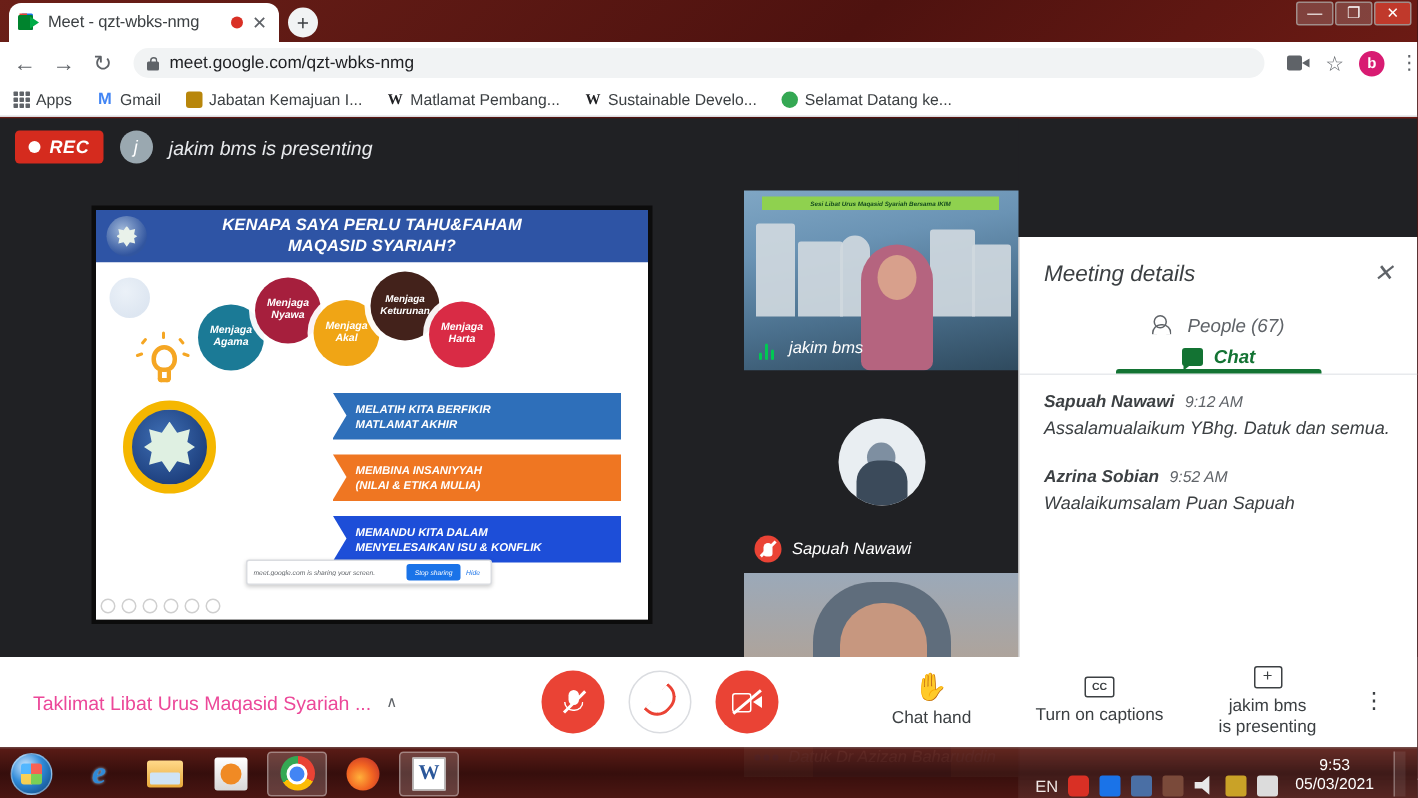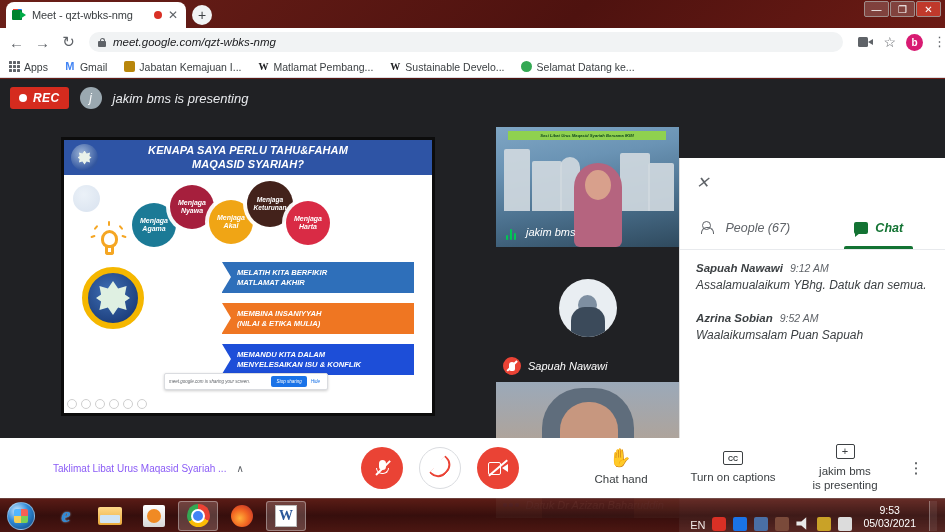--- a/index.html
+++ b/index.html
@@ -40,21 +40,21 @@
   .wbtns { position:absolute; right:4px; top:1px; display:flex; gap:1px; }
   .wb { width:25px;height:16px; border:1px solid #a08d8a; display:flex;align-items:center;justify-content:center;
         font-size:10px; color:#fff; background:rgba(255,255,255,0.18); border-radius:2px;}
   .wb.close { background:#c0392b; }
 
   
   .toolbar { position:relative; height:28px; background:#ffffff; display:flex; align-items:center; padding:0 8px; gap:9px;}
   .navico { width:17px;height:17px; display:flex;align-items:center;justify-content:center;
       color:#5f6368; font-size:15px; flex:0 0 17px;}
   .omnibox { flex:1; height:20px; background:#f1f3f4; border-radius:10px; display:flex;
-      align-items:center; padding:0 9px; gap:7px; margin-left:3px; margin-right:6px;font-style:italic;}
+      align-items:center; padding:0 9px; gap:7px; margin-left:3px; margin-right:6px;}
   .lock { width:8px;height:9px; position:relative; flex:0 0 8px;}
   .lock .body { position:absolute;bottom:0;left:0;width:8px;height:6px;background:#5f6368;border-radius:1px;}
   .lock .shk { position:absolute;top:0;left:1.5px;width:5px;height:5px;border:1.4px solid #5f6368;
       border-bottom:none;border-radius:3px 3px 0 0;}
   .url { font-size:11.5px; color:#202124; white-space:nowrap; }
   .tbr { display:flex; align-items:center; gap:10px; }
   .camico { width:15px;height:10px; position:relative; }
   .camico .b { position:absolute;left:0;top:0;width:10px;height:10px;background:#5f6368;border-radius:1.5px;}
   .camico .t { position:absolute;right:0;top:2px;width:0;height:0;
       border-right:5px solid #5f6368;border-top:3px solid transparent;border-bottom:3px solid transparent;}
@@ -162,21 +162,21 @@
   .t2 .pic:after{ content:""; position:absolute; bottom:0; width:34px;height:30px;background:#3b4a5a;border-radius:14px 14px 0 0;}
   .t2 .pic:before{ content:""; position:absolute; bottom:22px; width:19px;height:20px;background:#7e8fa1;border-radius:50%;}
   .t3 { height:136px; background:linear-gradient(180deg,#9ba9b9 0%,#b4a292 55%,#d0b89c 100%);}
   .person3 { position:absolute; left:46px; top:6px; width:92px; height:130px;
       background:#5f6d7c; border-radius:40px 40px 0 0;}
   .person3:after{ content:""; position:absolute; left:18px; top:14px; width:58px;height:64px;
       background:#c7977f; border-radius:28px 28px 22px 22px;}
   .meetbottom { position:absolute; left:0; top:438px; width:945px; height:60px; background:#fff;
       display:flex; align-items:center; }
   .mb-left { width:340px; padding-left:22px; display:flex; align-items:center; gap:10px;}
-  .mb-left .ttl { font-size:10px; color:#8b5cf6; white-space:nowrap;margin-left:31px; }
+  .mb-left .ttl { font-size:13px; color:#ec4899; white-space:nowrap; }
   .mb-left .chev { font-size:10px; color:#5f6368; }
   .mb-mid { width:200px; display:flex; align-items:center; justify-content:center; gap:16px;}
   .rbtn { width:42px;height:42px;border-radius:50%; display:flex;align-items:center;justify-content:center;}
   .rbtn.red { background:#ea4335; }
   .rbtn.white { background:#fff; border:1px solid #dadce0;}
   .ic-micoff { position:relative; width:14px;height:18px;}
   .ic-micoff b { position:absolute; left:4px; top:1px; width:7px;height:10px;background:#fff;border-radius:3.5px;}
   .ic-micoff u { position:absolute; left:1px; top:9px; width:13px;height:6px;
       border:1.8px solid #fff; border-top:none; border-radius:0 0 7px 7px;}
   .ic-micoff s { position:absolute; left:-2px; top:8px; width:20px;height:1.8px;background:#fff;
@@ -200,21 +200,21 @@
       display:flex;align-items:center;justify-content:center; font-size:11px; color:#3c4043; line-height:0.8;}
   .mbkebab { width:30px; display:flex; align-items:center; justify-content:center;
       font-size:15px; color:#3c4043; line-height:0.55; }
 
   
   .details { position:absolute; left:679px; top:79px; width:266px; height:419px; background:#fff;
       border-left:1px solid #e0e0e0;}
   .dt-head { height:48px; display:flex; align-items:center; padding:0 16px; }
   .dt-head .t { flex:1; font-size:15px; color:#3c4043; }
   .dt-head .x { font-size:16px; color:#5f6368; }
-  .dt-tabs { height:44px; display:flex; border-bottom:1px solid #e8eaed;}
+  .dt-tabs { height:44px; display:flex; border-bottom:1px solid #e8eaed;flex-direction:column;}
   .dt-tab { flex:1; display:flex; align-items:center; justify-content:center; gap:7px; position:relative;
       font-size:12.5px; color:#5f6368;}
   .dt-tab.active { color:#137333; font-weight:bold;}
   .dt-tab.active:after { content:""; position:absolute; bottom:0; left:24%; width:52%; height:3px;
       background:#137333; border-radius:2px 2px 0 0;}
   .ppl-ico { width:16px;height:13px; position:relative;}
   .ppl-ico:before{ content:""; position:absolute; left:0;top:0;width:7px;height:7px;border-radius:50%;
       border:1.6px solid #5f6368;}
   .ppl-ico:after{ content:""; position:absolute; left:-1px;bottom:0;width:11px;height:6px;
       border:1.6px solid #5f6368;border-bottom:none;border-radius:6px 6px 0 0;}
@@ -489,20 +489,21 @@
                   <i></i>
                 </span>
               <span>Datuk Dr Azizan Baharuddin</span>
             </div>
           </div>
         </div>
       </div>
 
       <div class="details">
         <div class="dt-head">
+          <span class="t">Meeting details</span>
           <span class="x">✕</span>
         </div>
         <div class="dt-tabs">
           <div class="dt-tab">
             <span class="ppl-ico"></span>
             <span>People (67)</span>
           </div>
           <div class="dt-tab active">
             <span class="chat-ico"></span>
             <span>Chat</span>

